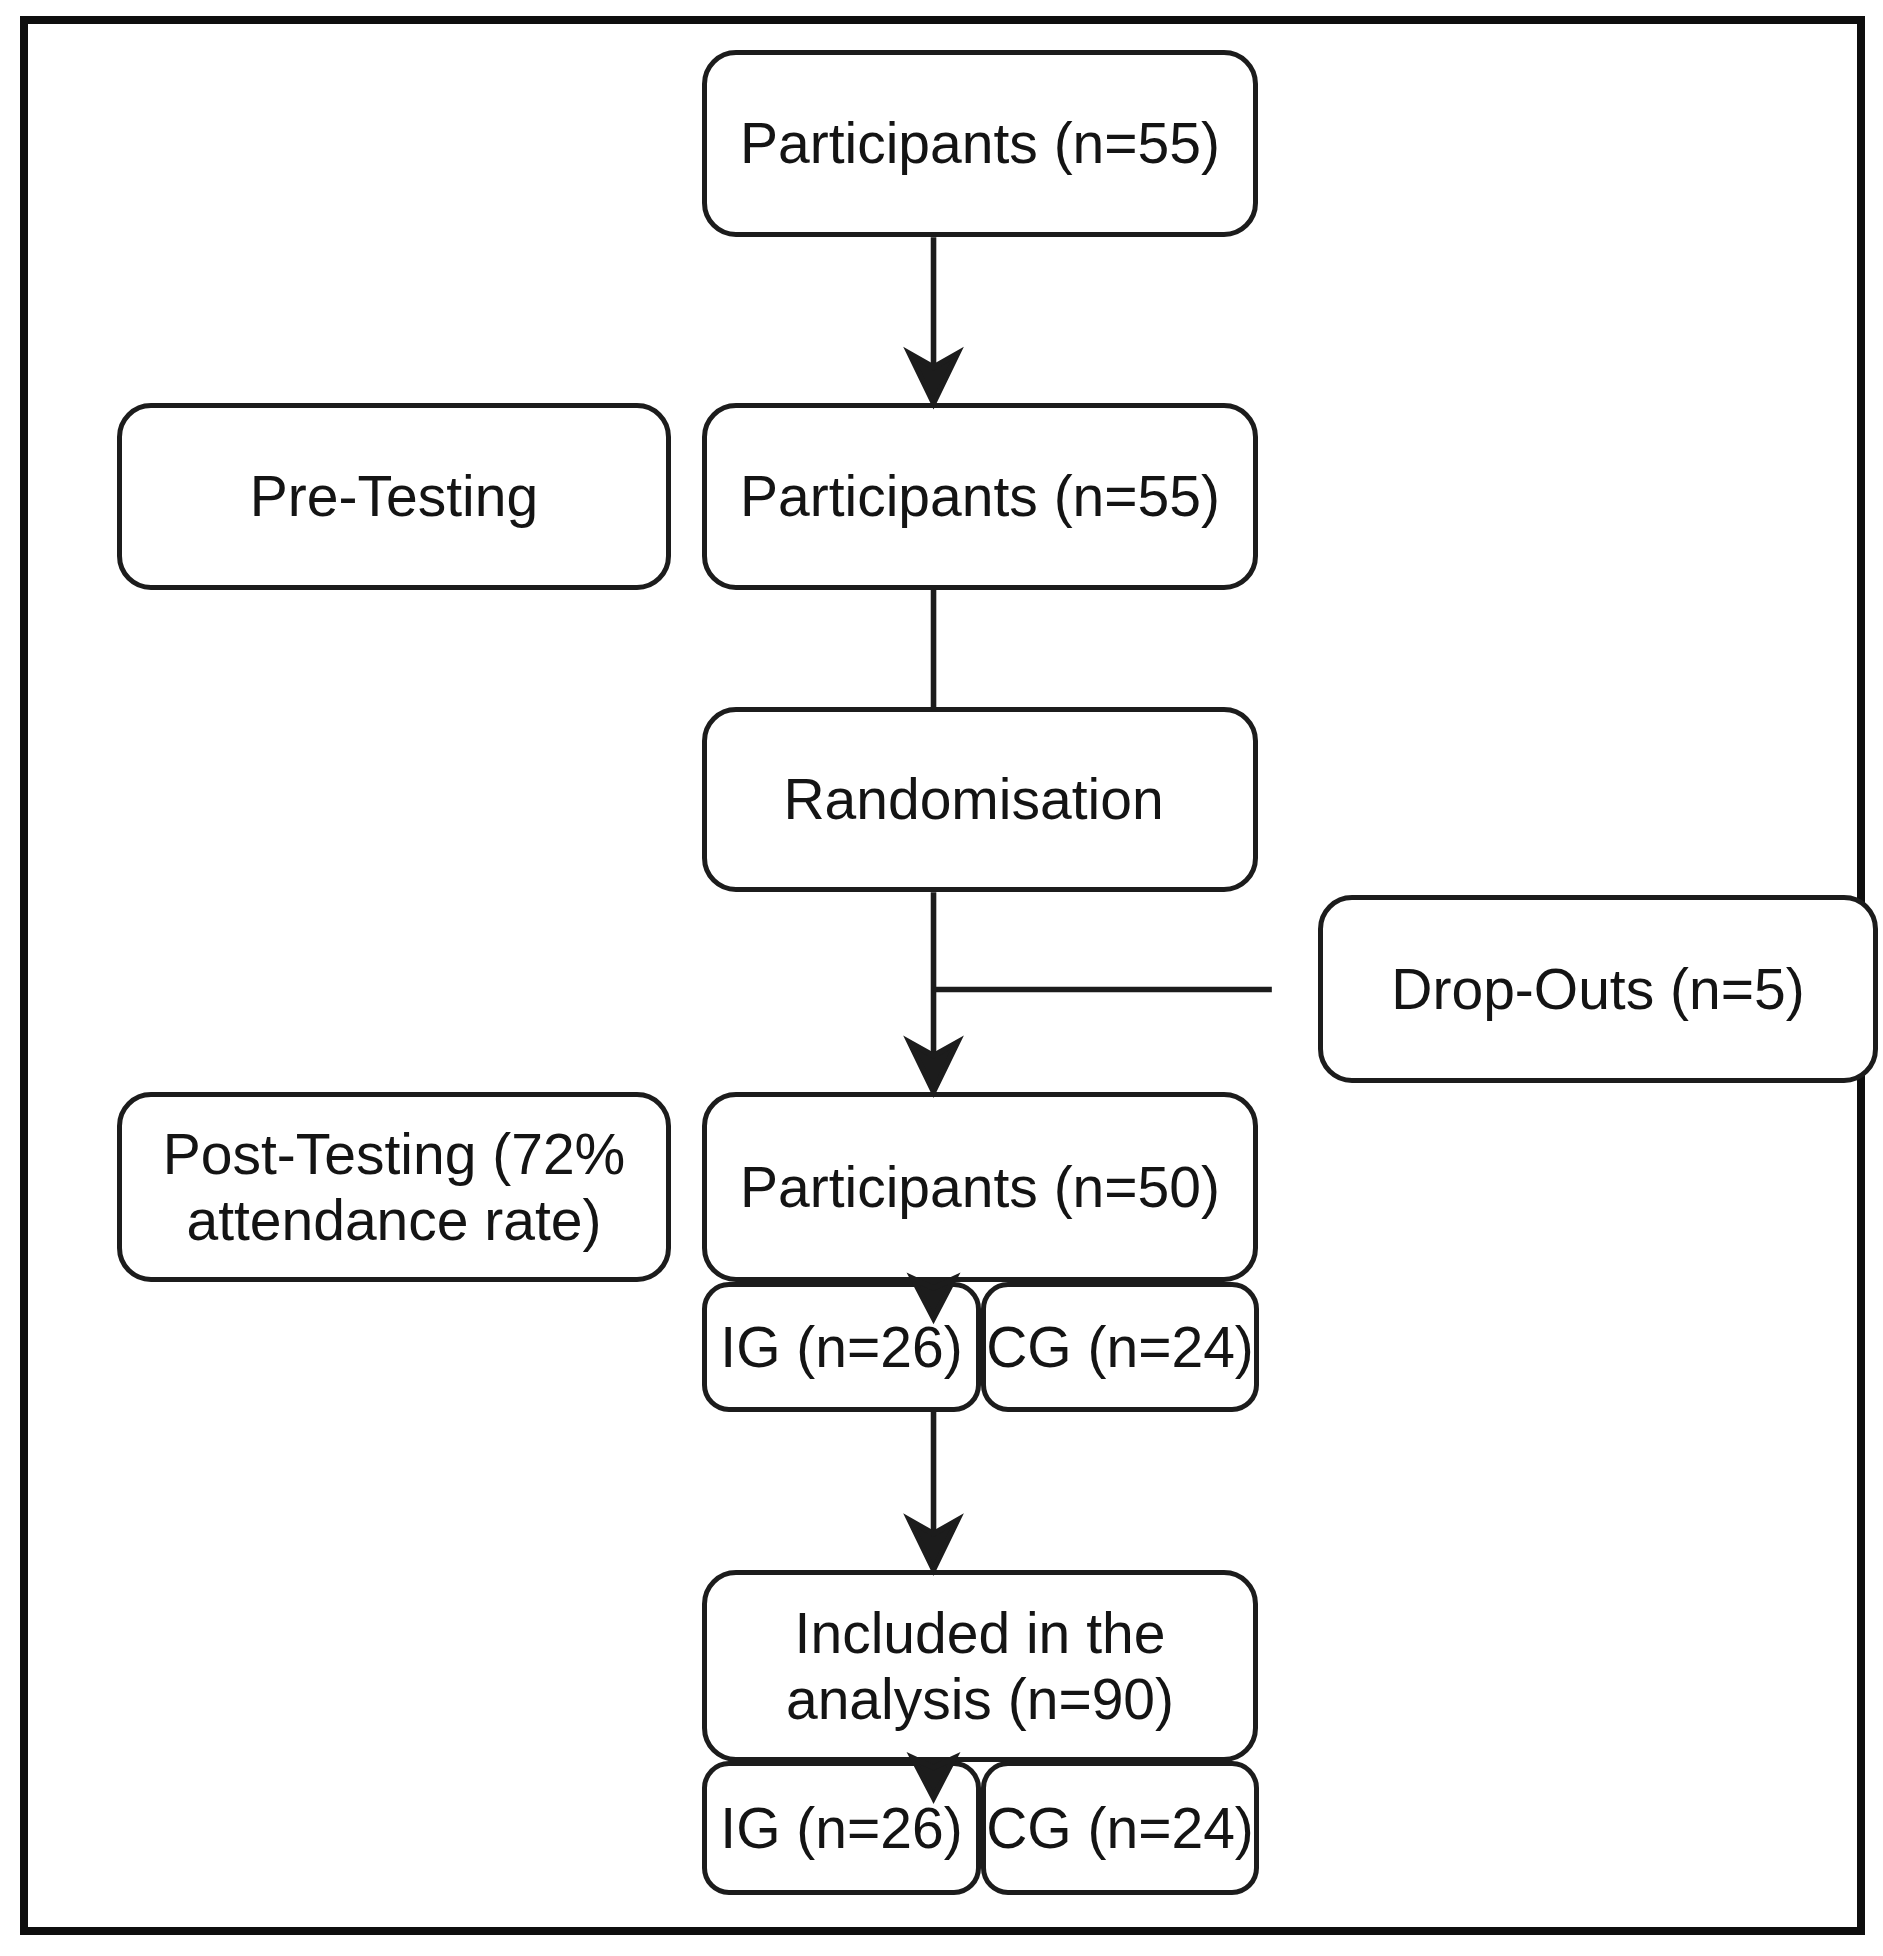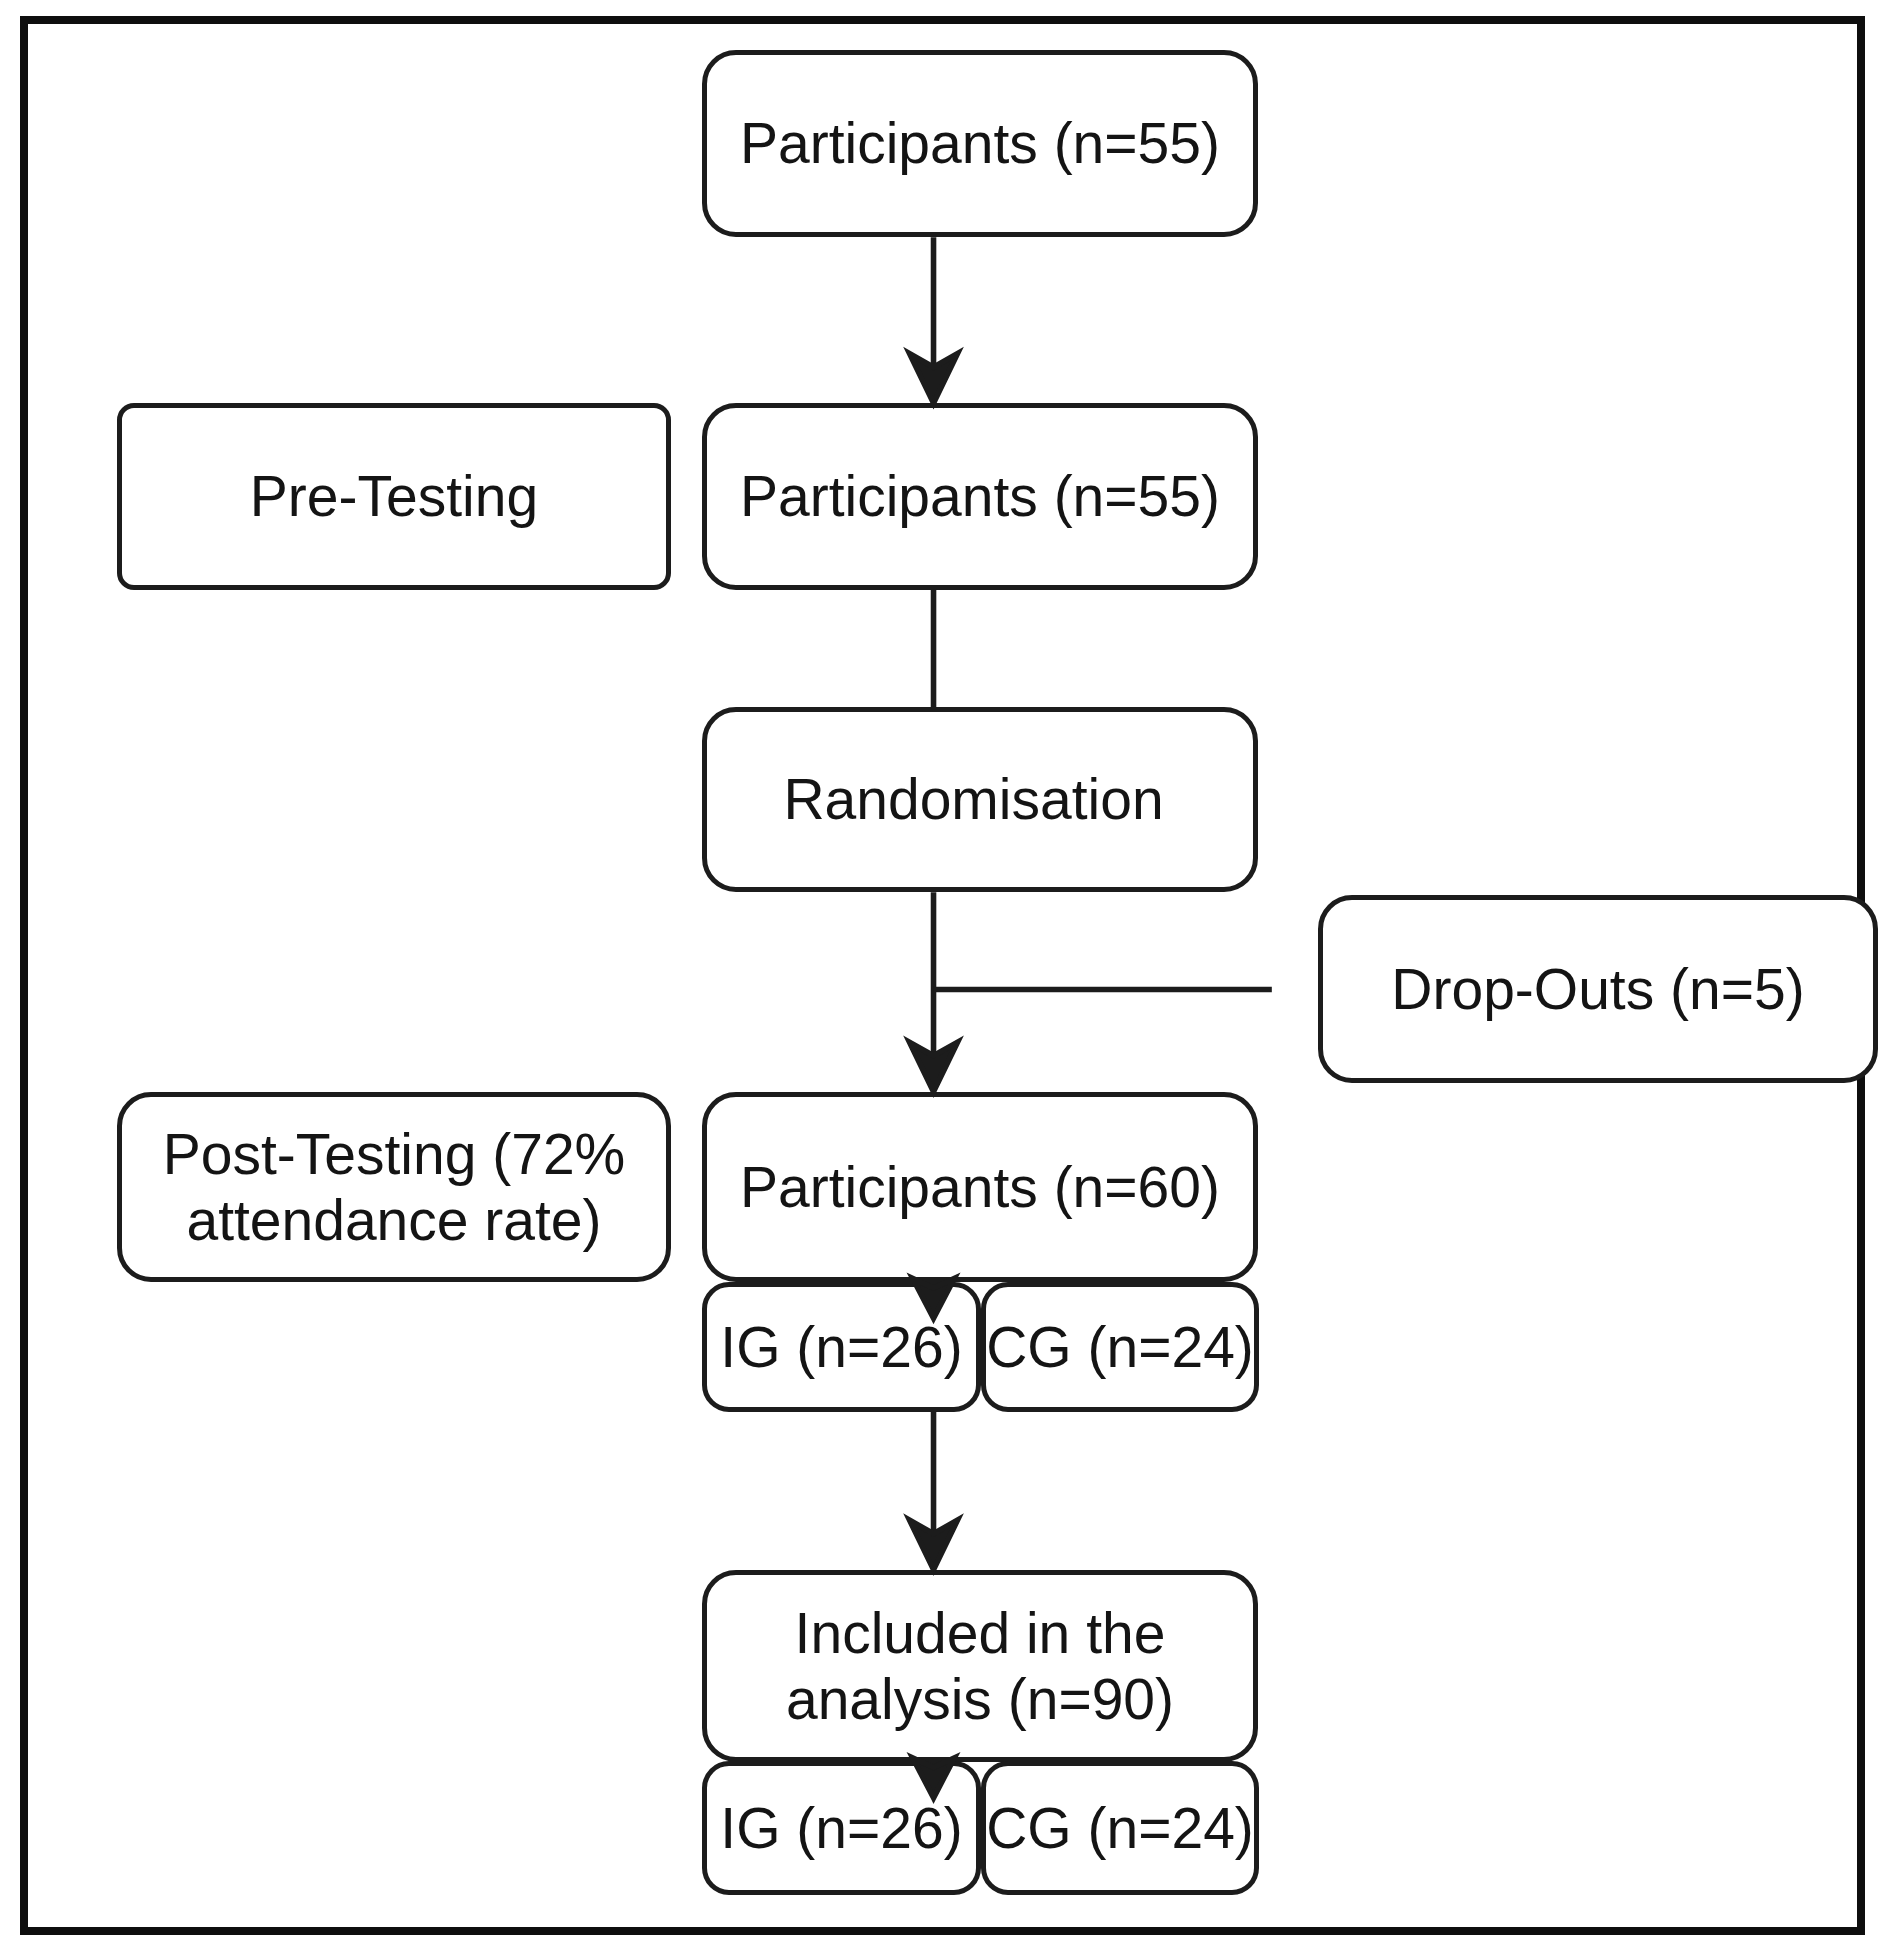--- a/index.html
+++ b/index.html
@@ -51,42 +51,42 @@
 <body>
 
 <div class="canvas">
 
   <div class="frame"></div>
 
   <div class="node" style="left:656px; top:50px; width:556px; height:187px;">
     <span class="label">Participants (n=55)</span>
   </div>
 
-  <div class="node" style="left:71px; top:403px; width:554px; height:187px;border-radius:17px;">
+  <div class="node" style="left:71px; top:403px; width:554px; height:187px;">
     <span class="label">Pre-Testing</span>
   </div>
 
   <div class="node" style="left:656px; top:403px; width:556px; height:187px;">
     <span class="label">Participants (n=55)</span>
   </div>
 
   <div class="node" style="left:656px; top:707px; width:556px; height:185px;padding-left:11px;">
     <span class="label">Randomisation</span>
   </div>
 
   <div class="node" style="left:1272px; top:895px; width:560px; height:188px;">
     <span class="label">Drop-Outs (n=5)</span>
   </div>
 
   <div class="node" style="left:71px; top:1092px; width:554px; height:190px;">
     <span class="label">Post-Testing (72% attendance rate)</span>
   </div>
 
   <div class="node" style="left:656px; top:1092px; width:556px; height:190px;">
-    <span class="label">Participants (n=60)</span>
+    <span class="label">Participants (n=50)</span>
   </div>
 
   <div class="node small" style="left:656px; top:1282px; width:279px; height:130px;">
     <span class="label">IG (n=26)</span>
   </div>
 
   <div class="node small" style="left:935px; top:1282px; width:278px; height:130px;">
     <span class="label">CG (n=24)</span>
   </div>
 

